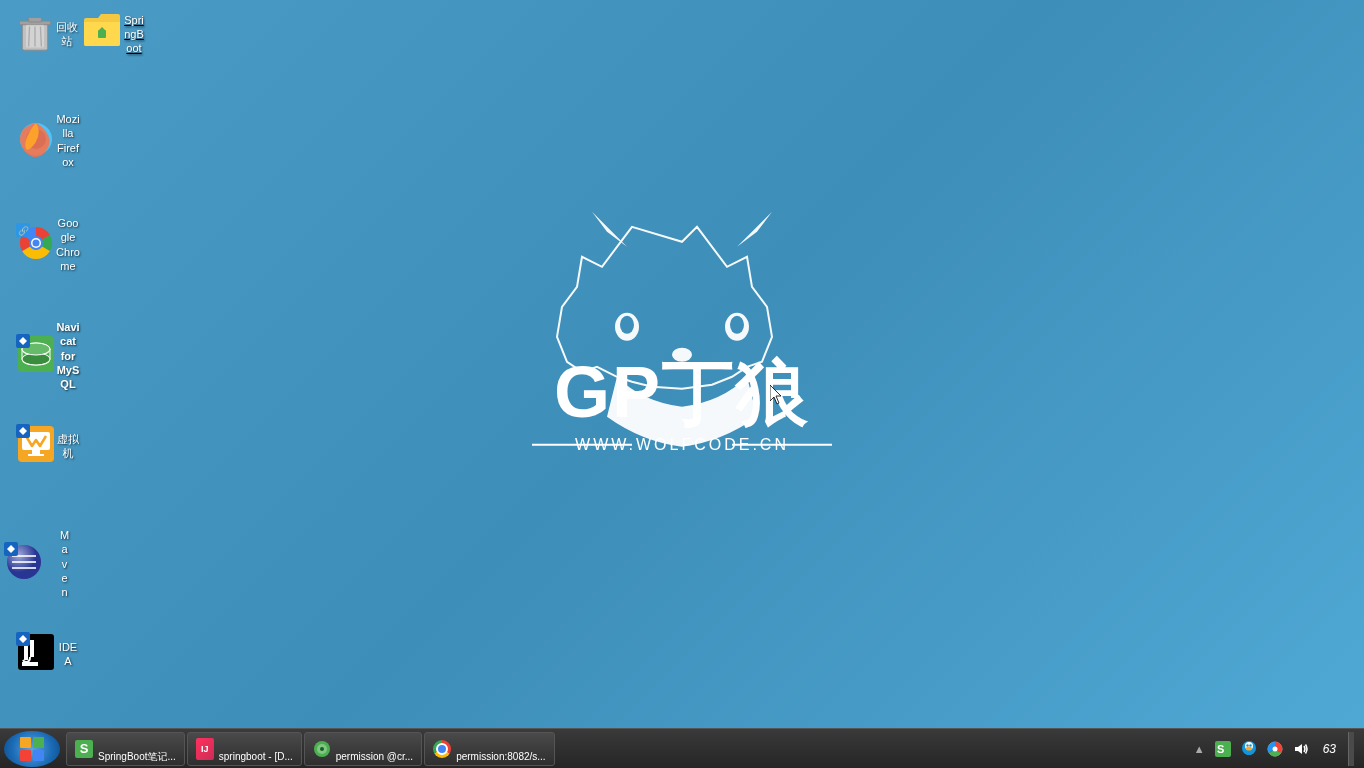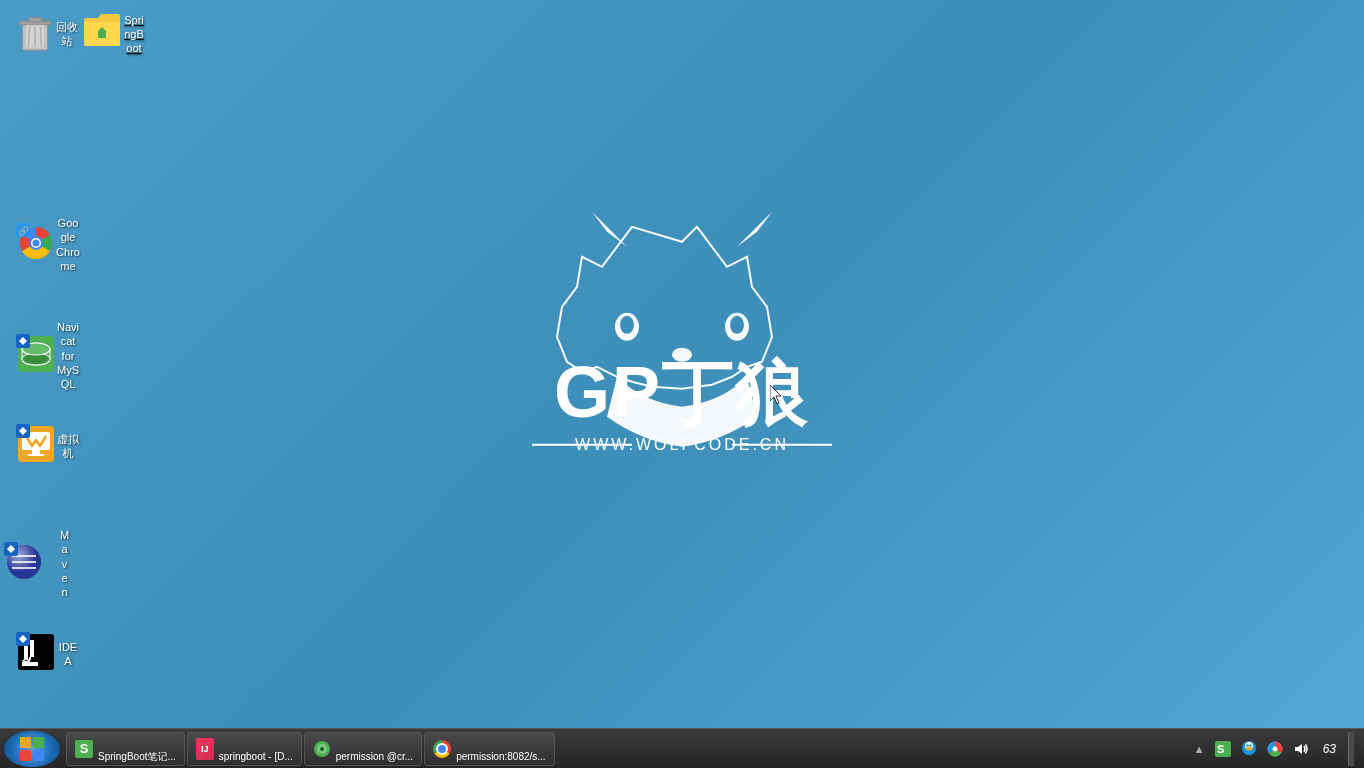--- a/index.html
+++ b/index.html
@@ -305,20 +305,32 @@
         <path d="M2,8 Q2,6 4,6 L16,6 L19,2 L36,2 Q38,2 38,4 L38,32 Q38,34 36,34 L4,34 Q2,34 2,32 Z" fill="#f5c842"></path>
         <path d="M2,10 L38,10 L38,32 Q38,34 36,34 L4,34 Q2,34 2,32 Z" fill="#ffd84d"></path>
 
         <rect x="16" y="18" width="8" height="8" rx="1" fill="#4caf50"></rect>
         <polygon points="20,15 23,18 17,18" fill="#4caf50"></polygon>
       </svg>
     </div>
     <span class="icon-label">SpringBoot</span>
   </div>
 
+  <div class="desktop-icon" style="left:12px; top:108px;">
+    <div class="icon-img">
+      <svg viewBox="0 0 40 40" xmlns="http://www.w3.org/2000/svg" class="firefox-icon-svg">
+        <circle cx="20" cy="20" r="16" fill="#4fc3f7"></circle>
+        <circle cx="20" cy="20" r="10" fill="#1565c0"></circle>
+        <path d="M20,4 Q28,8 32,16 Q36,24 30,32 Q26,38 18,38 Q10,36 6,28 Q2,20 6,12 Q10,6 20,4 Z" fill="#ff7043" opacity="0.85"></path>
+        <path d="M20,4 Q24,10 22,18 Q20,24 16,28 Q12,32 10,30 Q8,24 12,16 Q16,8 20,4 Z" fill="#ffa726" opacity="0.9"></path>
+      </svg>
+    </div>
+    <span class="icon-label" style="white-space:pre-line;">Mozilla
+Firefox</span>
+  </div>
 
   <div class="desktop-icon" style="left:12px; top:212px;">
     <div class="icon-img">
       <svg viewBox="0 0 40 40" xmlns="http://www.w3.org/2000/svg" class="chrome-icon-svg">
 
         <path d="M20,20 L20,4 A16,16 0 0,1 33.86,12 Z" fill="#ea4335"></path>
         <path d="M20,20 L33.86,12 A16,16 0 0,1 33.86,28 Z" fill="#34a853"></path>
         <path d="M20,20 L33.86,28 A16,16 0 0,1 6.14,28 Z" fill="#fbbc04"></path>
         <path d="M20,20 L6.14,28 A16,16 0 0,1 6.14,12 Z" fill="#ea4335"></path>
         <path d="M20,20 L6.14,12 A16,16 0 0,1 20,4 Z" fill="#4285f4"></path>
@@ -328,21 +340,21 @@
         <circle cx="20" cy="20" r="3.5" fill="#4285f4"></circle>
 
         <rect x="0" y="0" width="14" height="14" rx="2" fill="#2196f3" opacity="0.7"></rect>
         <text x="2" y="11" font-size="9" fill="white" font-weight="bold">🔗</text>
       </svg>
     </div>
     <span class="icon-label" style="white-space:pre-line;">Google
 Chrome</span>
   </div>
 
-  <div class="desktop-icon" style="left:12px; top:316px;">
+  <div class="desktop-icon" style="left:12px; top:316px;font-weight:bold;">
     <div class="icon-img">
       <svg viewBox="0 0 40 40" xmlns="http://www.w3.org/2000/svg" class="navicat-icon-svg">
         <rect x="2" y="2" width="36" height="36" rx="4" fill="#4caf50"></rect>
         <ellipse cx="20" cy="15" rx="14" ry="6" fill="#81c784" stroke="white" stroke-width="1"></ellipse>
         <path d="M6,15 L6,25 Q6,31 20,31 Q34,31 34,25 L34,15 Q34,21 20,21 Q6,21 6,15 Z" fill="#4caf50" stroke="white" stroke-width="1"></path>
         <ellipse cx="20" cy="25" rx="14" ry="6" fill="#388e3c" stroke="white" stroke-width="1"></ellipse>
         <ellipse cx="20" cy="15" rx="14" ry="6" fill="#66bb6a" stroke="white" stroke-width="1"></ellipse>
 
         <rect x="0" y="0" width="14" height="14" rx="2" fill="#1565c0"></rect>
         <polygon points="7,3 11,7 7,11 3,7" fill="white"></polygon>

